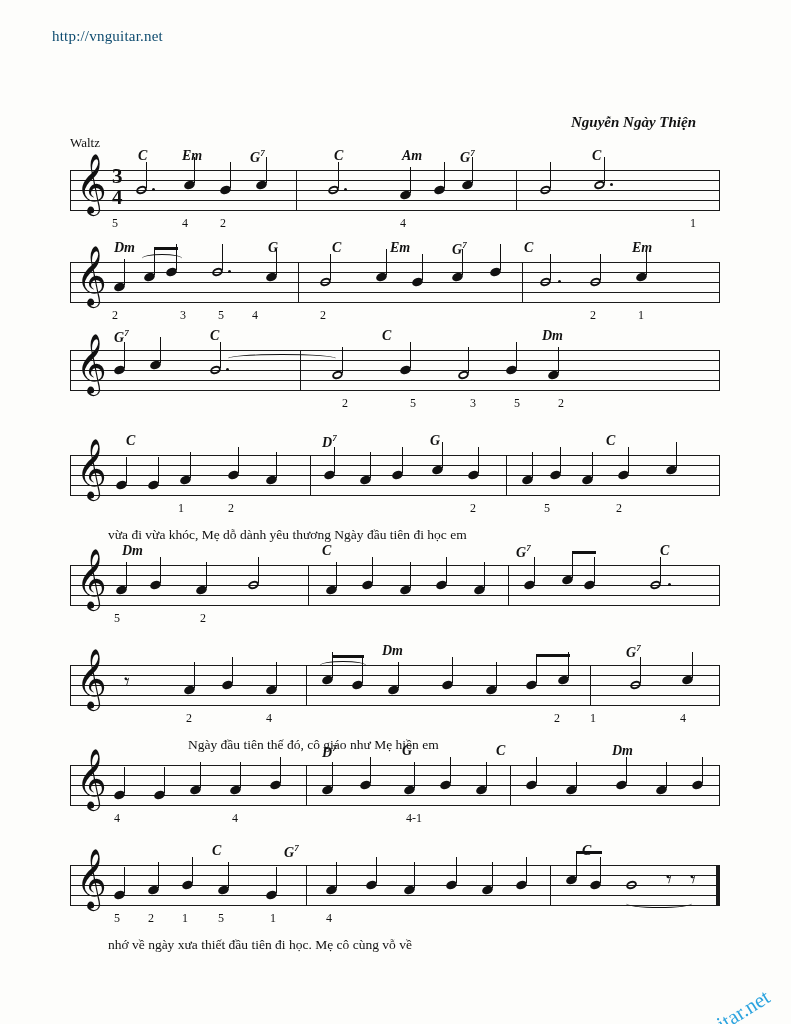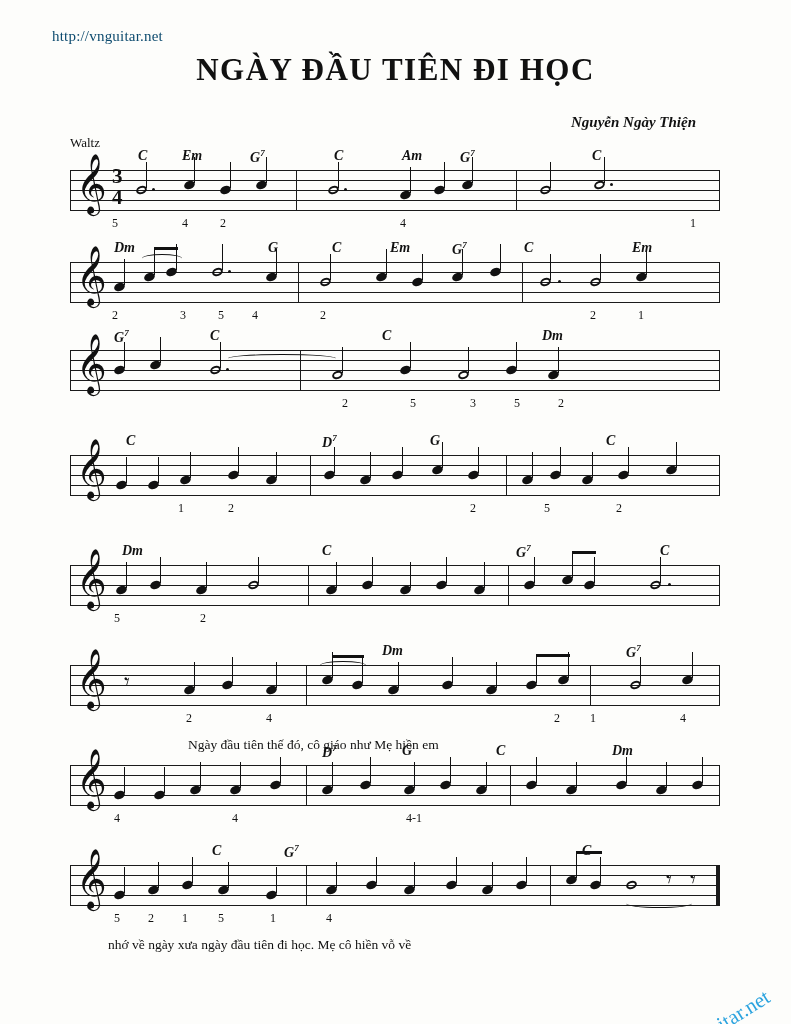--- a/index.html
+++ b/index.html
@@ -202,21 +202,20 @@
     font-weight: 500;
   }
 </style>
 </head>
 <body>
 
 <div class="page">
 
   <div class="url-top">http://vnguitar.net</div>
 
-  <div class="song-title">NGÀY ĐẦU TIÊN ĐI HỌC</div>
 
   <div class="composer">Nguyễn Ngày Thiện</div>
 
   <div class="tempo">Waltz</div>
 
   <div class="system" style="top:170px;">
     <div class="staff">
       <div class="line l0"></div>
       <div class="line l1"></div>
       <div class="line l2"></div>
@@ -435,20 +434,21 @@
       <div class="note" style="left:596px;top:11px;"></div>
       <div class="stem" style="left:606px;top:-13px;"></div>
       <div class="barline" style="left:649px;"></div>
 
       <div class="finger" style="left:108px;">1</div>
       <div class="finger" style="left:158px;">2</div>
       <div class="finger" style="left:400px;">2</div>
       <div class="finger" style="left:474px;">5</div>
       <div class="finger" style="left:546px;">2</div>
 
+      <div class="lyric" style="left:38px;">vừa đi vừa khóc,   Mẹ dỗ dành yêu thương Ngày đầu tiên đi học    em</div>
     </div>
   </div>
 
   <div class="system" style="top:565px;">
     <div class="staff">
       <div class="line l0"></div>
       <div class="line l1"></div>
       <div class="line l2"></div>
       <div class="line l3"></div>
       <div class="line l4"></div>
@@ -666,19 +666,19 @@
       <div class="rest" style="left:620px;top:4px;">𝄾</div>
       <div class="barline end-thick" style="left:646px;"></div>
 
       <div class="finger" style="left:44px;">5</div>
       <div class="finger" style="left:78px;">2</div>
       <div class="finger" style="left:112px;">1</div>
       <div class="finger" style="left:148px;">5</div>
       <div class="finger" style="left:200px;">1</div>
       <div class="finger" style="left:256px;">4</div>
 
-      <div class="lyric" style="left:38px;">nhớ về ngày xưa    ngày đầu tiên đi  học. Mẹ cô hiền vỗ        về</div>
+      <div class="lyric" style="left:38px;">nhớ về ngày xưa    thiết đầu tiên đi  học. Mẹ cô cùng vỗ        về</div>
     </div>
   </div>
 
   <div class="watermark">vnguitar.net</div>
 
 </div>
 
 </body></html>

